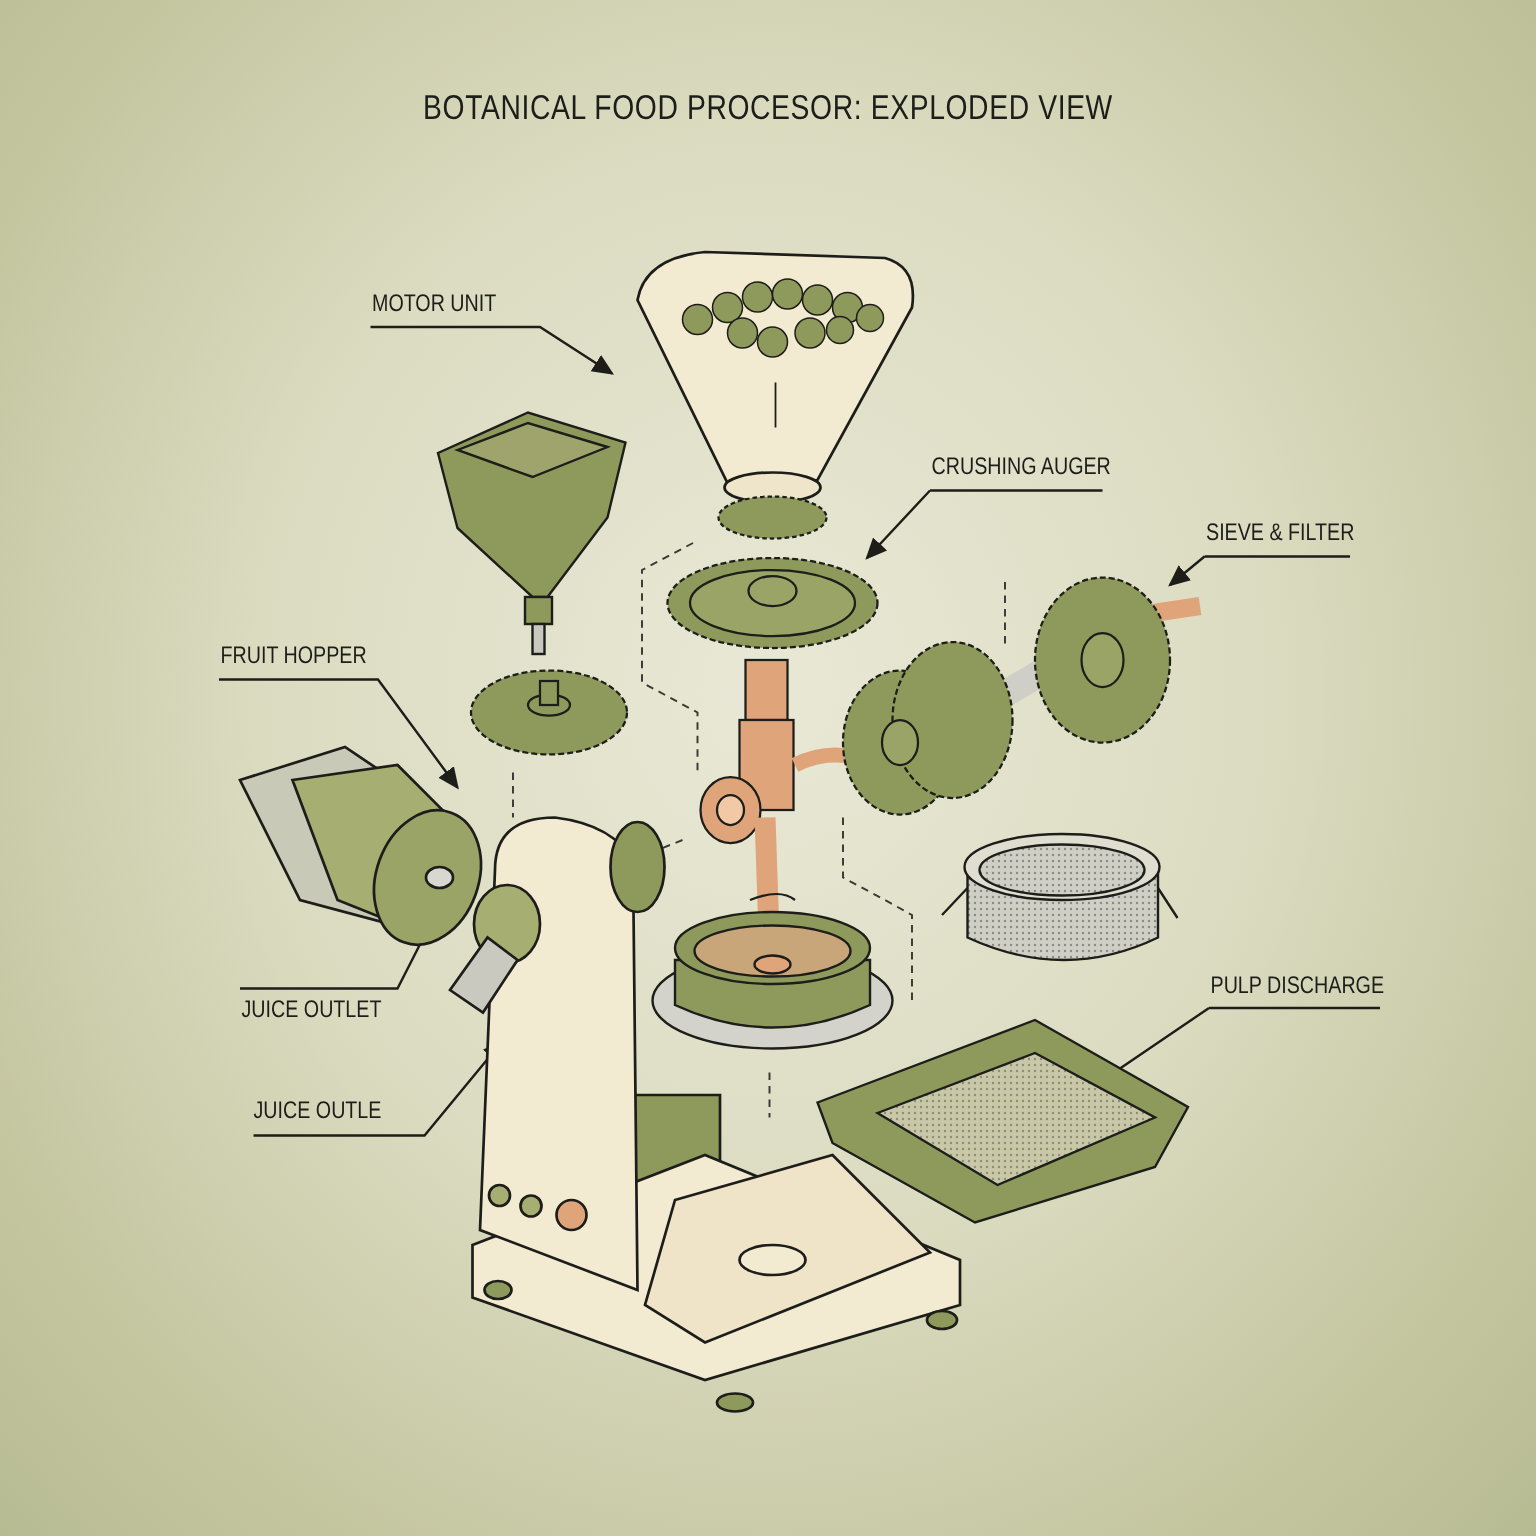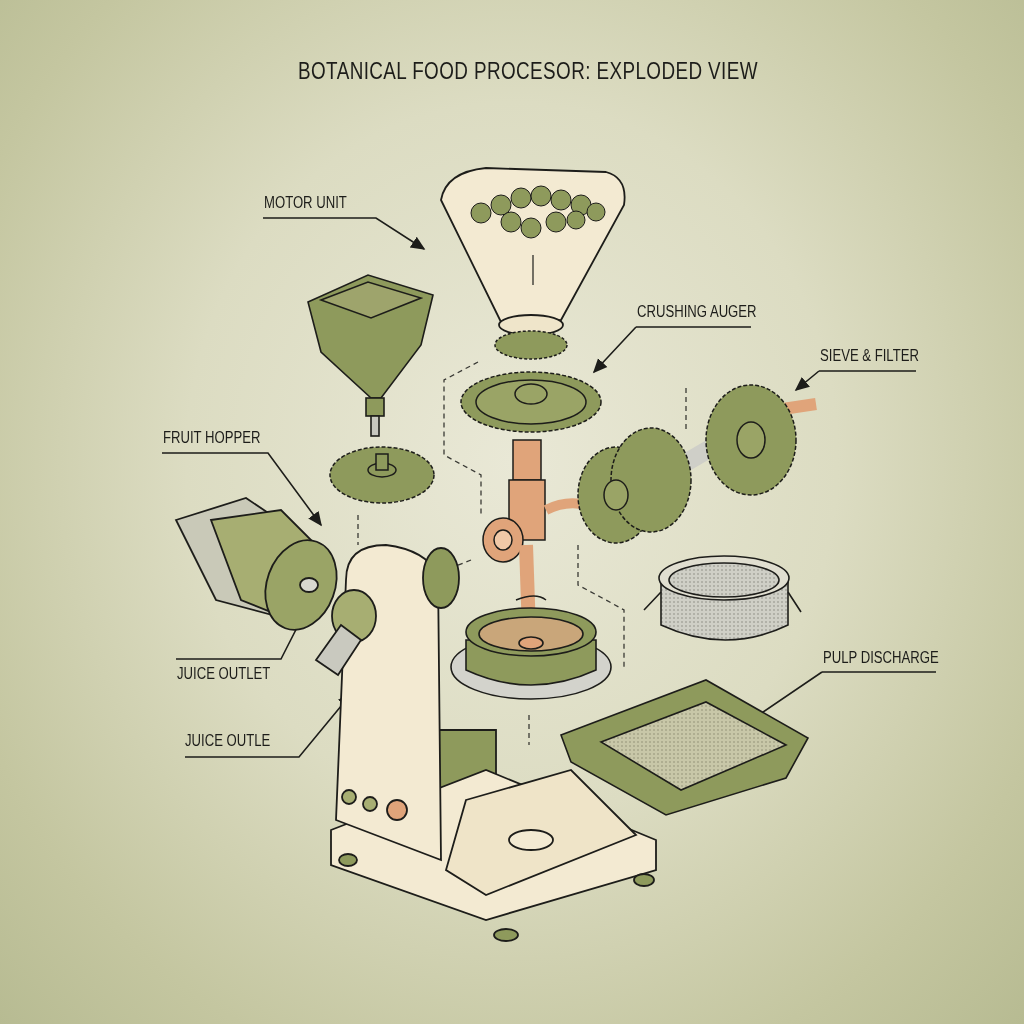--- a/index.html
+++ b/index.html
@@ -2,21 +2,21 @@
 <html><head>
 <meta charset="utf-8">
 <style>
   html, body { margin: 0; padding: 0; }
   body {
     width: 1024px; height: 1024px; overflow: hidden;
     background: radial-gradient(ellipse at 50% 45%, #e9e8d6 0%, #dcdcc2 45%, #c4c6a0 80%, #b7bb92 100%);
     font-family: "Liberation Sans", "DejaVu Sans", sans-serif;
     position: relative;
   }
-  .stage { position: absolute; left: 16px; top: 0; width: 920px; height: 1024px; }
+  .stage { position: absolute; left: 0; top: 0; width: 920px; height: 1024px; }
   .title {
     position: absolute; left: 0; width: 1024px; top: 58px; text-align: center;
     font-family: "Liberation Sans Narrow", "Liberation Sans", sans-serif;
     font-size: 23px; letter-spacing: 0.5px; color: #1d1d1a;
     transform: scaleX(0.82); transform-origin: center;
   }
   .label {
     position: absolute; font-size: 16px; color: #1d1d1a;
     transform: scaleX(0.82); transform-origin: left center; white-space: nowrap;
   }

